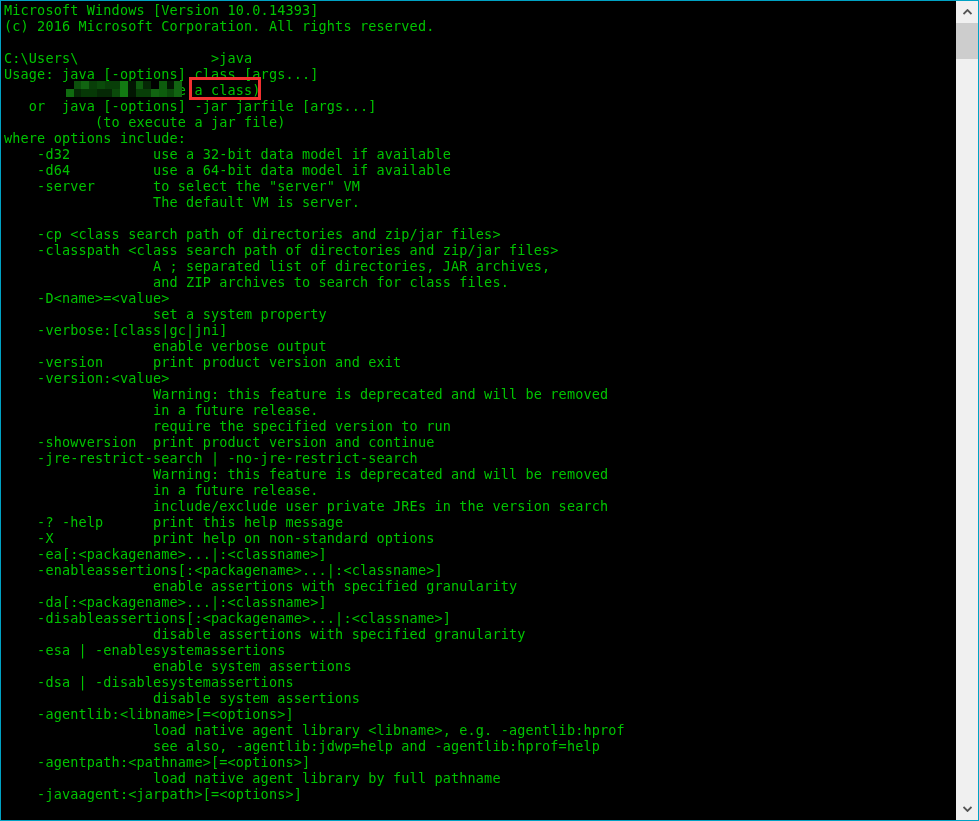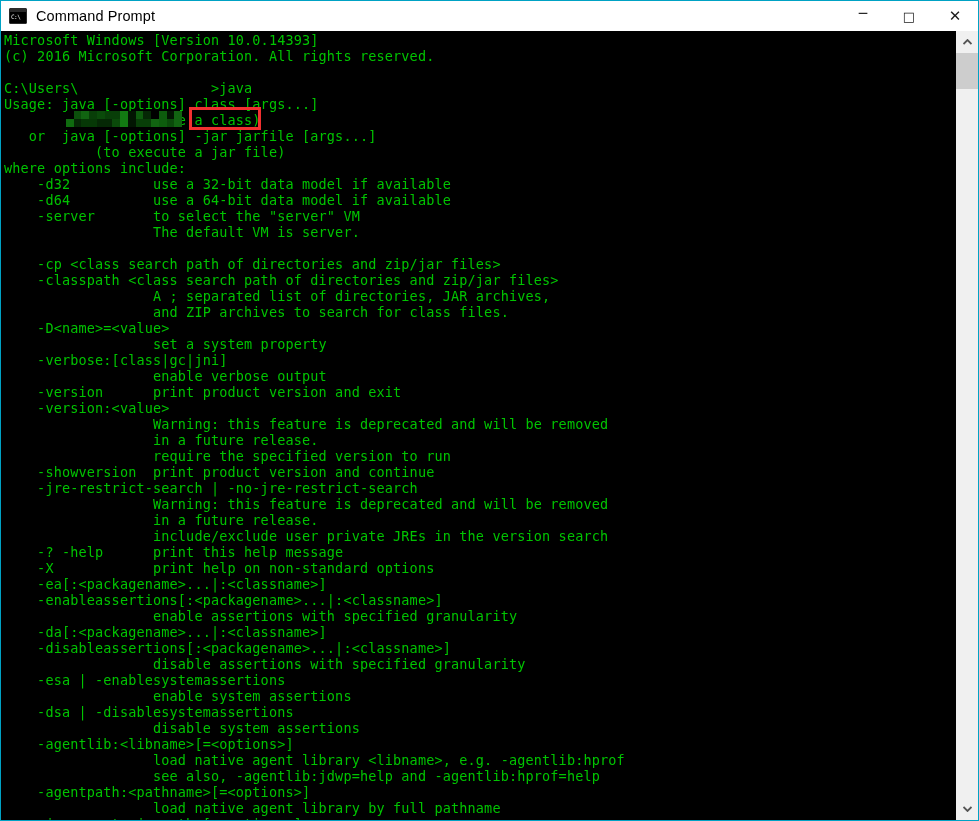--- a/index.html
+++ b/index.html
@@ -182,39 +182,20 @@
     top: 0;
     height: 36px;
     background: #cdcdcd;
   }
 </style>
 </head>
 <body>
 
 <div id="window">
 
-  <div id="titlebar">
-    <div id="app-icon">
-      <div class="icon-titlestrip"></div>
-      <div class="icon-screen">C:\</div>
-    </div>
-    <div id="titlebar-text">Command Prompt</div>
-
-    <div id="window-controls">
-      <div class="wc-btn wc-min">
-        <span class="wc-glyph">─</span>
-      </div>
-      <div class="wc-btn wc-max">
-        <span class="wc-glyph">□</span>
-      </div>
-      <div class="wc-btn wc-close">
-        <span class="wc-glyph">✕</span>
-      </div>
-    </div>
-  </div>
 
   <div id="console-area">
 
     <div id="console">
       <pre id="console-text">Microsoft Windows [Version 10.0.14393]
 (c) 2016 Microsoft Corporation. All rights reserved.
 
 C:\Users\                &gt;java
 Usage: java [-options] class [args...]
            (to execute a class)

